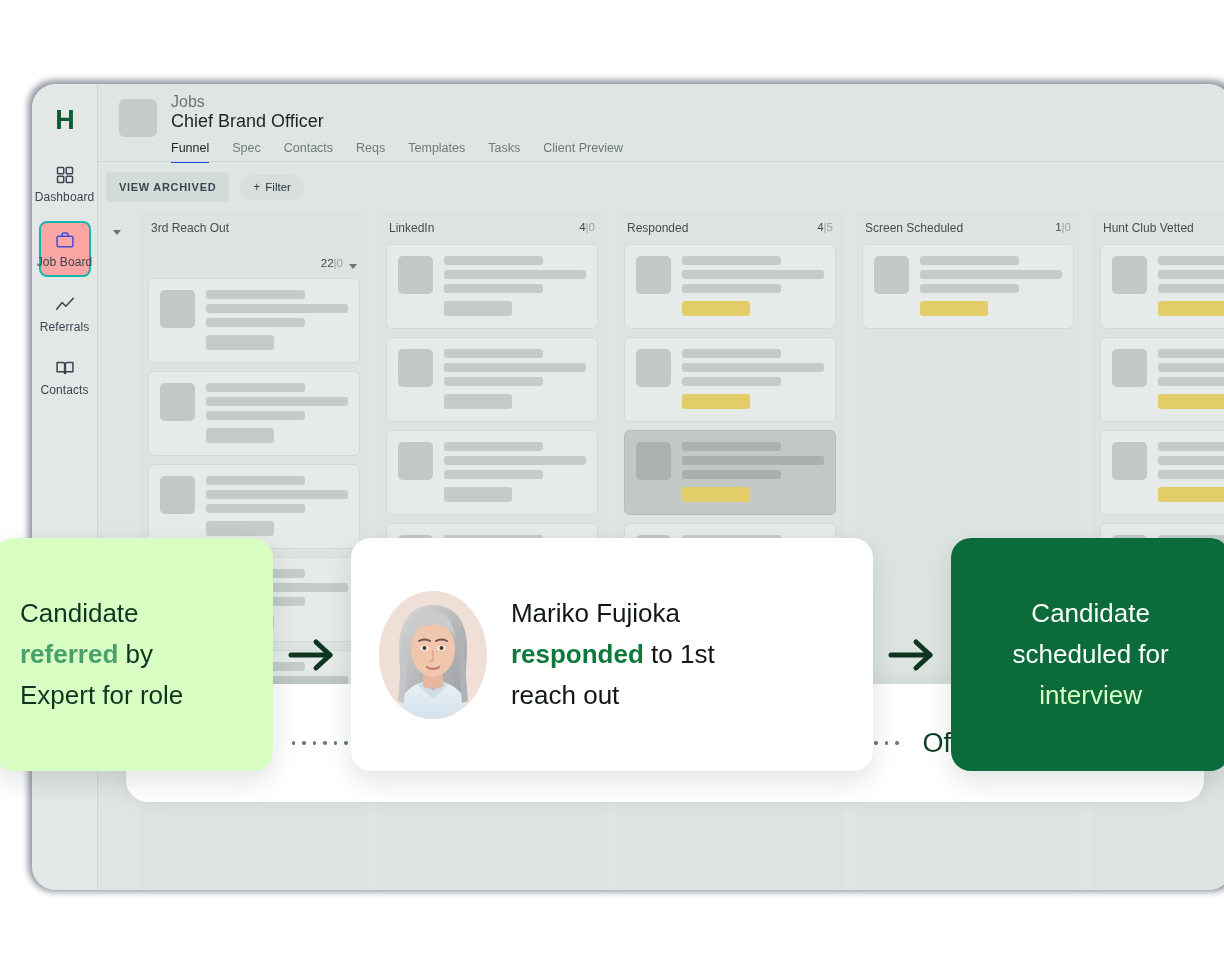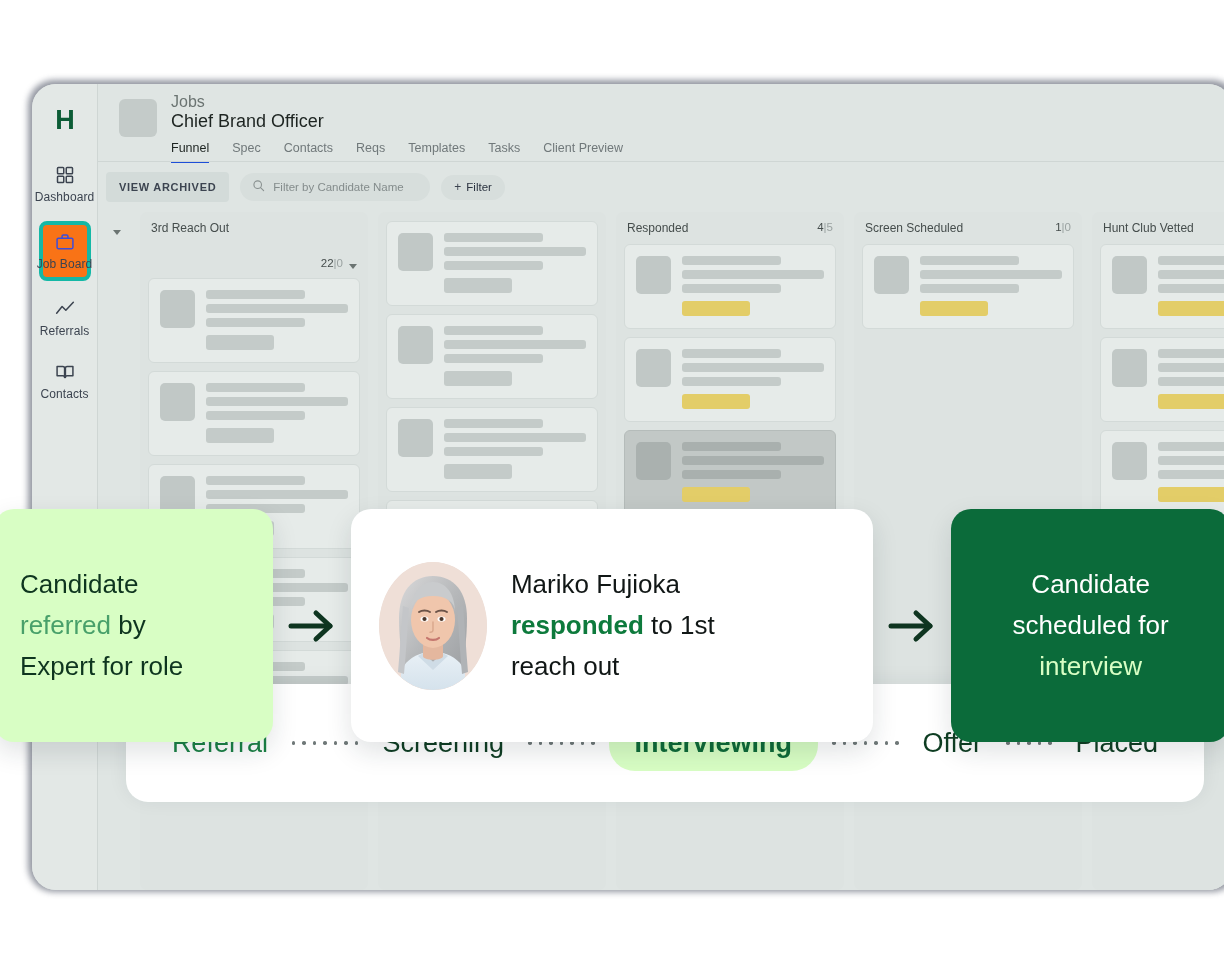--- a/index.html
+++ b/index.html
@@ -65,22 +65,22 @@
   .nav-item {
     width: 52px;
     padding: 7px 0 6px 0;
     margin-bottom: 11px;
     border-radius: 8px;
     display: flex; flex-direction: column; align-items: center;
     gap: 5px;
     cursor: pointer;
   }
   .nav-item.active {
-    background: #f97316;
-    border: 4px solid #14b8a6;
+    background: #fca5a5;
+    border: 2px solid #14b8a6;
   }
   .nav-icon { width: 22px; height: 20px; display:block; }
   .nav-label {
     font-size: 12px;
     color: #3c4450;
     letter-spacing: 0.1px;
     white-space: nowrap;
   }
 
   
@@ -238,21 +238,21 @@
   .ln.w1 { width: 70%; }
   .ln.w2 { width: 100%; }
   .ln.w3 { width: 70%; }
   .tag { height: 15px; width: 48%; border-radius: 3px; background: #c4cbc9; margin-top: 3px; }
   .tag.yellow { background: #e3cd68; }
 
   
   .story {
     position: absolute;
     left: 0; right: 0;
-    top: 509px;
+    top: 538px;
     height: 233px;
     display: flex;
     align-items: center;
   }
   .story-card {
     border-radius: 20px;
     box-shadow: 0 10px 26px rgba(25,35,45,0.13);
     display: flex;
     align-items: center;
   }
@@ -262,21 +262,21 @@
     background: #d8fec4;
     padding: 0 26px;
     border-radius: 20px;
   }
   .card-referral .txt {
     font-size: 26px;
     line-height: 41px;
     color: #0e351f;
     font-weight: 400;
   }
-  .card-referral .hl { color: #48a06a; font-weight: 400; }
+  .card-referral .hl { color: #48a06a; font-weight: 700; }
 
   .arrow {
     width: 78px;
     display: flex; align-items: center; justify-content: center;
     flex: none;
   }
 
   .card-responded {
     width: 545px; height: 233px;
     background: #ffffff;
@@ -427,29 +427,20 @@
               <div class="tab">Templates</div>
               <div class="tab">Tasks</div>
               <div class="tab">Client Preview</div>
             </div>
           </div>
         </div>
       </div>
 
       <div class="filterbar">
         <div class="view-archived">VIEW ARCHIVED</div>
-        <div class="search-box">
-          <span>
-            <svg width="13" height="13" viewBox="0 0 24 24" fill="none" stroke="#8a9291" stroke-width="2">
-              <circle cx="10.5" cy="10.5" r="7"></circle>
-                <line x1="15.8" y1="15.8" x2="21.5" y2="21.5" stroke-linecap="round"></line>
-            </svg>
-          </span>
-          <span class="search-ph">Filter by Candidate Name</span>
-        </div>
         <div class="filter-btn">
           <span class="filter-plus">+</span>
           <span class="filter-label">Filter</span>
         </div>
       </div>
 
       <div class="board">
 
         <div class="collapse-col">
           <div class="caret"></div>
@@ -504,20 +495,24 @@
             <div class="card-lines">
               <div class="ln w1"></div>
                 <div class="ln w2"></div>
                 <div class="ln w3"></div>
                 <div class="tag"></div>
             </div>
           </div>
         </div>
 
         <div class="column">
+          <div class="col-head">
+            <span class="col-title">LinkedIn</span>
+            <span class="col-count"><span>4</span><span class="dim">|</span><span class="dim">0</span></span>
+          </div>
           <div class="card">
             <div class="card-avatar"></div>
             <div class="card-lines">
               <div class="ln w1"></div>
                 <div class="ln w2"></div>
                 <div class="ln w3"></div>
                 <div class="tag"></div>
             </div>
           </div>
           <div class="card">

